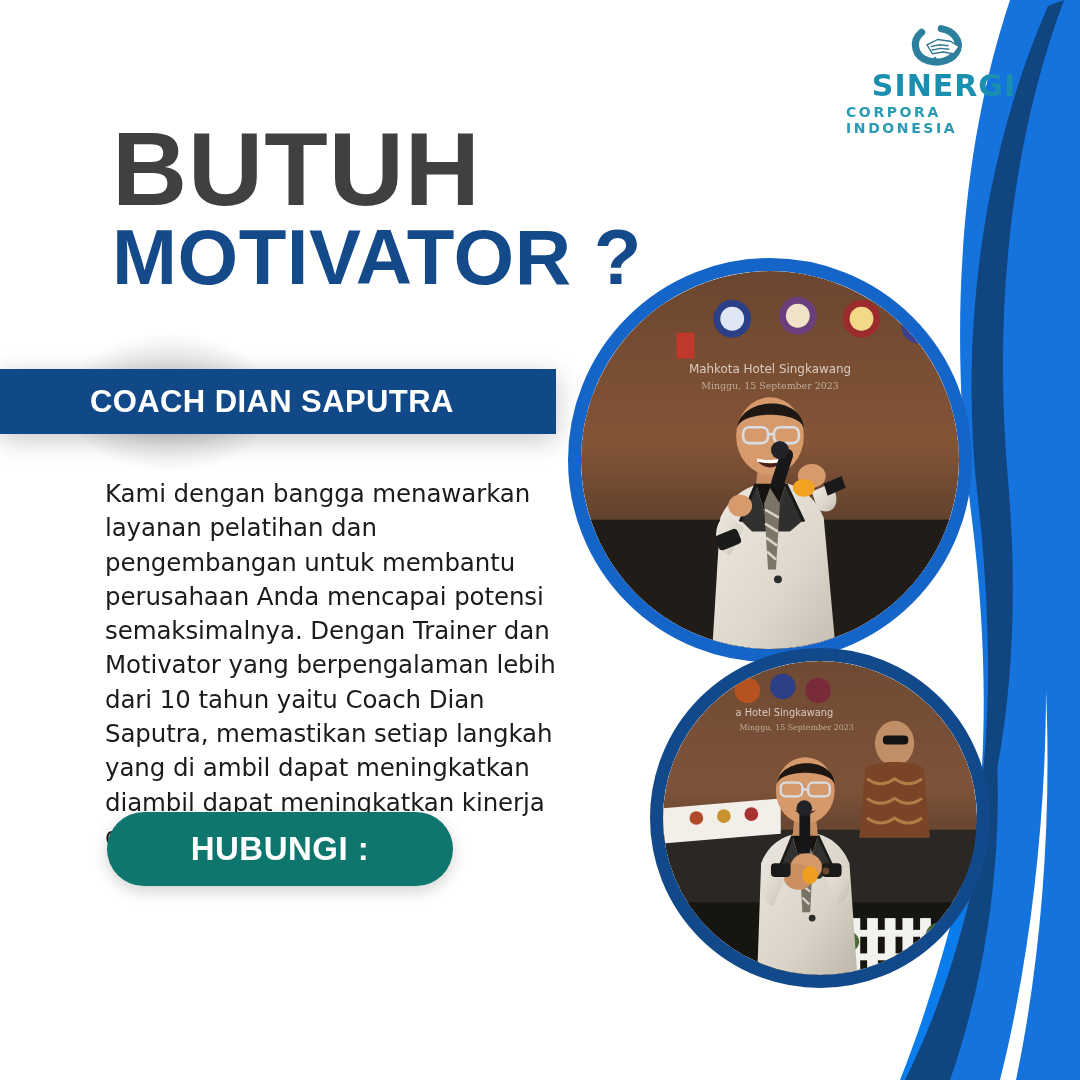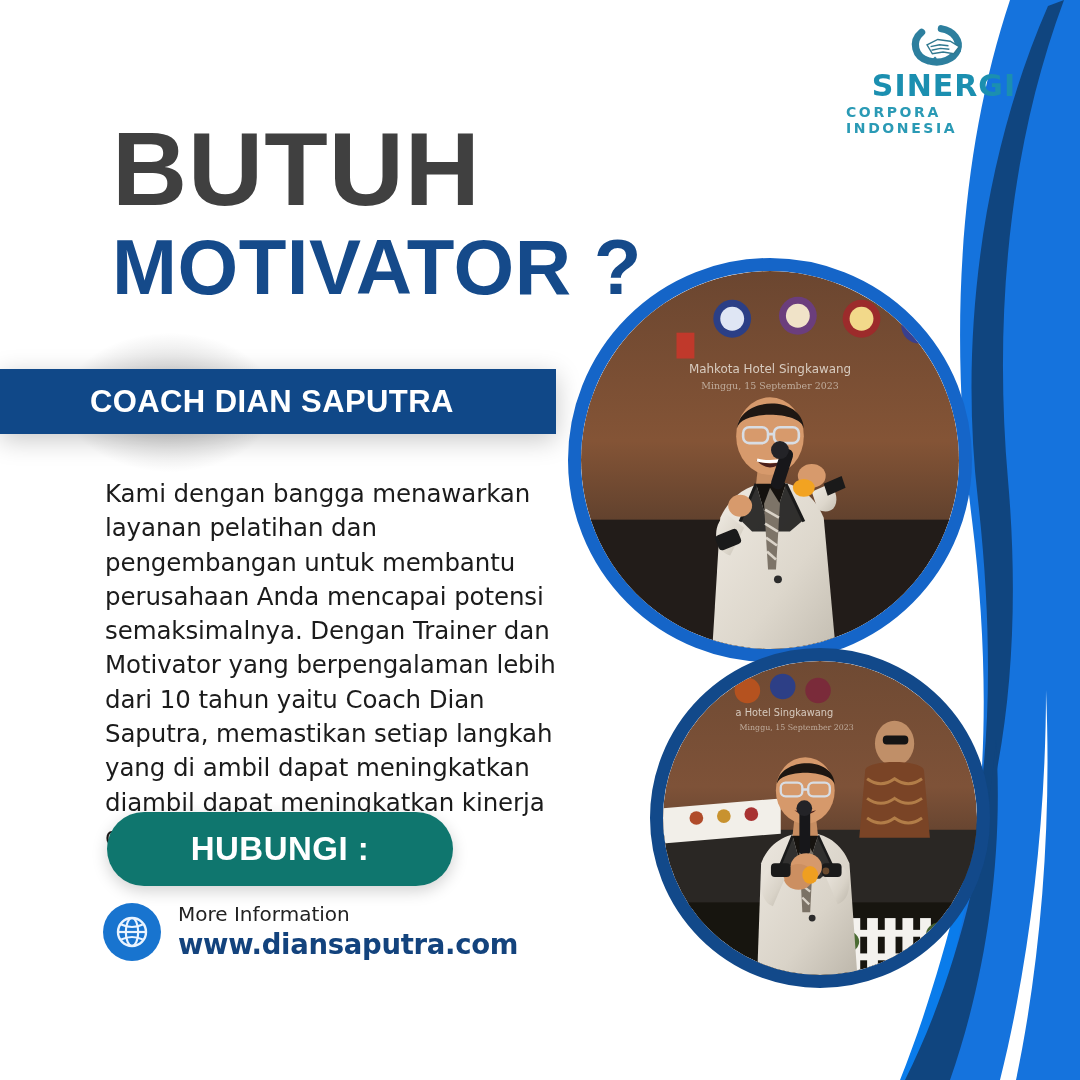--- a/index.html
+++ b/index.html
@@ -40,21 +40,21 @@
   }
 
   
   #headline{position:absolute;left:112px;top:122px;width:620px;}
   #head-line1{
     font-size:104px;font-weight:800;line-height:0.92;
     color:#404040;letter-spacing:1px;
     font-family:"Liberation Sans", sans-serif;
   }
   #head-line2{
-    margin-top:12px;
+    margin-top:2px;
     font-size:78px;font-weight:800;line-height:0.95;
     color:#154a8a;letter-spacing:0.5px;
     font-family:"Liberation Sans", sans-serif;
     white-space:nowrap;
   }
 
   
   #name-banner{
     position:absolute;left:0;top:369px;width:556px;height:65px;
     background:#104888;
@@ -175,35 +175,20 @@
   <div id="name-banner">
     <span id="name-banner-text">COACH DIAN SAPUTRA</span>
   </div>
 
   <div id="body-copy">Kami dengan bangga menawarkan layanan pelatihan dan pengembangan untuk membantu perusahaan Anda mencapai potensi semaksimalnya. Dengan Trainer dan Motivator yang berpengalaman lebih dari 10 tahun yaitu Coach Dian Saputra, memastikan setiap langkah yang di ambil dapat meningkatkan diambil dapat meningkatkan kinerja dan produktivitas tim anda.</div>
 
   <div id="cta-button">
     <span id="cta-label">HUBUNGI :</span>
   </div>
 
-  <div id="contact-row">
-    <div id="globe-badge">
-      <svg width="36" height="36" viewBox="0 0 36 36">
-        <circle cx="18" cy="18" r="14" fill="none" stroke="#eaf4ff" stroke-width="2.4"></circle>
-        <ellipse cx="18" cy="18" rx="6.2" ry="14" fill="none" stroke="#eaf4ff" stroke-width="2.2"></ellipse>
-        <line x1="4" y1="18" x2="32" y2="18" stroke="#eaf4ff" stroke-width="2.2"></line>
-        <path d="M7.2 10.5 Q18 15.5 28.8 10.5" fill="none" stroke="#eaf4ff" stroke-width="2"></path>
-        <path d="M7.2 25.5 Q18 20.5 28.8 25.5" fill="none" stroke="#eaf4ff" stroke-width="2"></path>
-      </svg>
-    </div>
-    <div id="contact-text">
-      <div id="more-info">More Information</div>
-      <div id="website">www.diansaputra.com</div>
-    </div>
-  </div>
 
   <div class="photo-circle" id="photo-top">
     <div class="photo-inner">
       <svg viewBox="0 0 380 380" width="100%" height="100%" preserveAspectRatio="xMidYMid slice">
         <defs>
           <linearGradient id="bgTop" x1="0" y1="0" x2="0" y2="1">
             <stop offset="0%" stop-color="#6b4630"></stop>
             <stop offset="45%" stop-color="#845436"></stop>
             <stop offset="100%" stop-color="#2a2420"></stop>
           </linearGradient>

